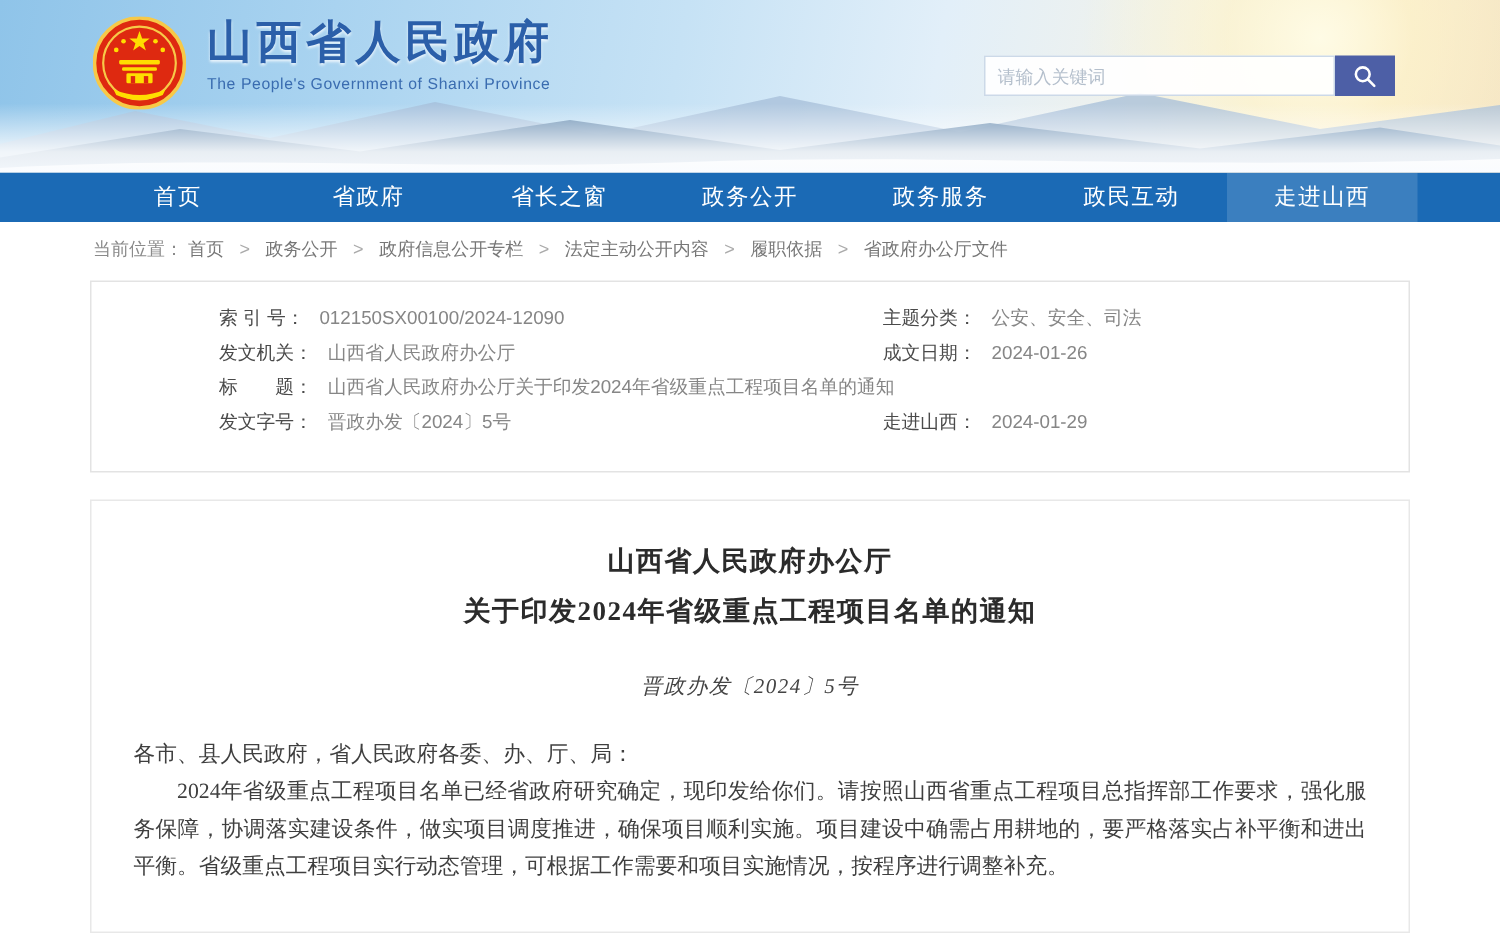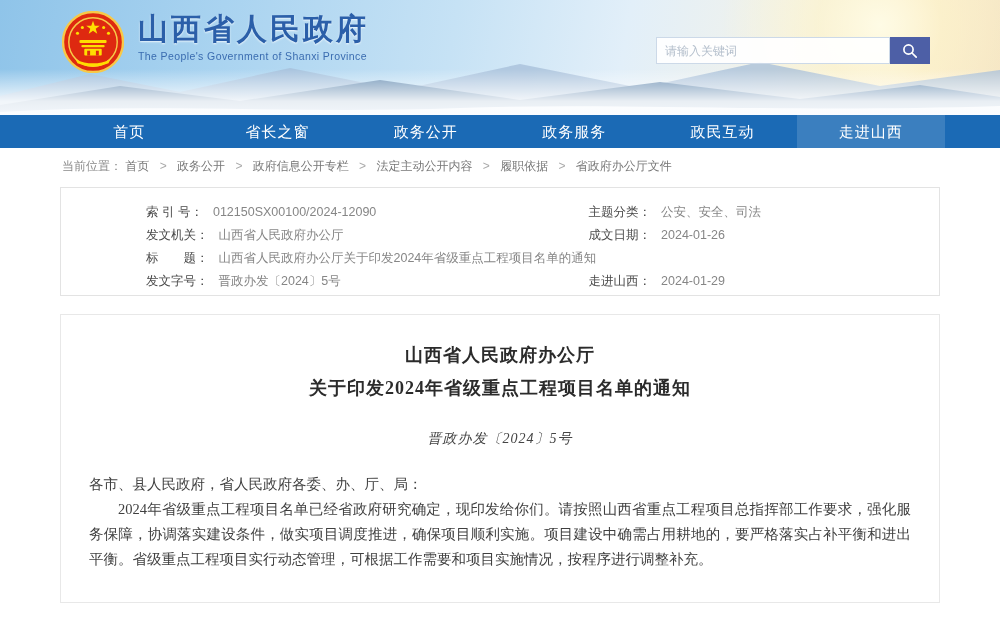--- a/index.html
+++ b/index.html
@@ -34,21 +34,21 @@
     text-decoration:none; letter-spacing:1px; }
   .nav a.active { background:rgba(255,255,255,.14); }
 
   
   .breadcrumb { padding:10px 0 8px 62px; font-size:12px; color:#8a8a8a; }
   .breadcrumb a { color:#777; text-decoration:none; cursor:pointer; }
   .breadcrumb .sep { margin:0 7px; color:#aaa; }
 
   
   .meta-box { width:880px; margin:4px auto 0 auto; border:1px solid #e3e3e3;
-    padding:13px 30px 2px 85px; }
+    padding:13px 30px 21px 85px; }
   .meta-row { display:flex; line-height:23px; font-size:12.5px; }
   .m-cell { display:flex; }
   .m-left { width:58%; }
   .m-right { width:42%; }
   .m-label { color:#4a4a4a; white-space:pre; margin-right:10px; }
   .m-value { color:#868686; }
 
   
   .doc-box { width:880px; margin:18px auto 0 auto; border:1px solid #e8e8e8;
     padding:24px 28px 30px 28px; font-family:"Liberation Serif","DejaVu Serif",serif; color:#3f3f3f; }
@@ -100,20 +100,21 @@
         <circle cx="6.5" cy="6.5" r="4.6" fill="none" stroke="#ffffff" stroke-width="1.7"></circle>
         <line x1="10" y1="10" x2="14.2" y2="14.2" stroke="#ffffff" stroke-width="1.7" stroke-linecap="round"></line>
       </svg>
     </button>
   </div>
 </header>
 
 <nav class="nav">
   <div class="nav-inner">
     <a href="#">首页</a>
+    <a href="#">省政府</a>
     <a href="#">省长之窗</a>
     <a href="#">政务公开</a>
     <a href="#">政务服务</a>
     <a href="#">政民互动</a>
     <a href="#" class="active">走进山西</a>
   </div>
 </nav>
 
 <div class="breadcrumb">
   <span>当前位置：</span>

